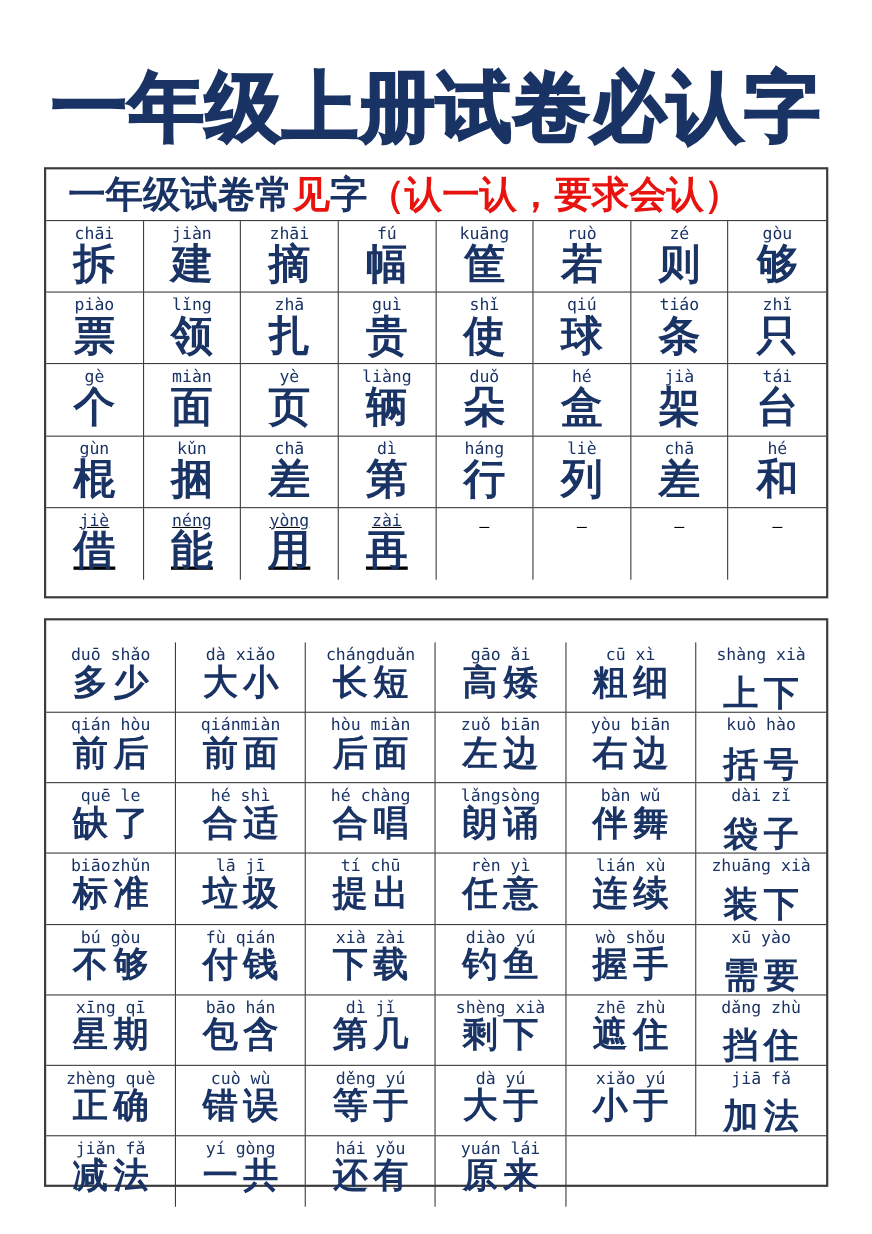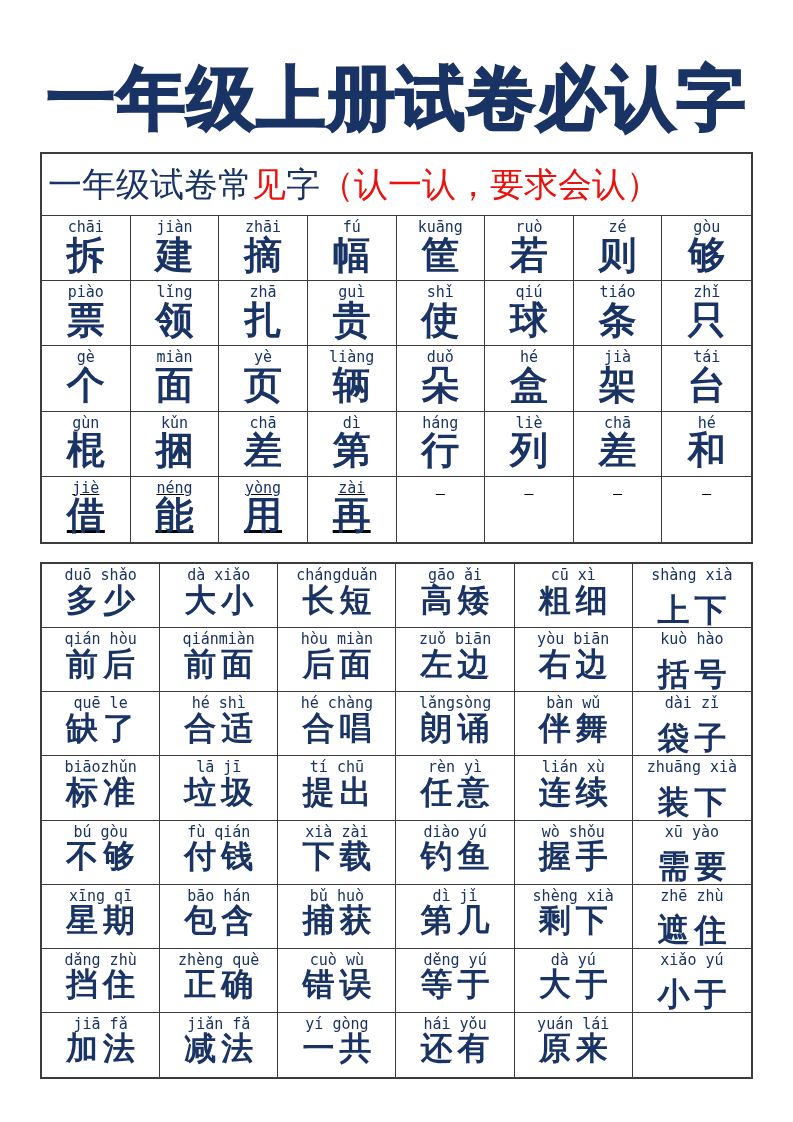--- a/index.html
+++ b/index.html
@@ -29,27 +29,27 @@
   }
 
   .box1 {
     position: absolute;
     left: 40px; top: 152px;
     width: 713px; height: 392px;
     border: 2px solid var(--border);
     background: #fff;
   }
   .box1-header {
-    height: 62px;
+    height: 47px;
     display: flex;
     align-items: center;
-    padding-left: 6px;
+    padding-left: 20px;
     border-bottom: 1px solid var(--border);
     font-size: 34px;
-    font-weight: normal;
+    font-weight: bold;
     white-space: pre;
   }
   .box1-header .navy { color: var(--navy); }
   .box1-header .red { color: var(--red); }
 
   .grid { display: grid; width: 100%; }
   .grid-t1 {
     height: 326px;
     grid-template-columns: repeat(8, 1fr);
     grid-template-rows: repeat(5, 1fr);
@@ -58,20 +58,21 @@
     position: absolute;
     left: 40px; top: 562px;
     width: 713px; height: 517px;
     border: 2px solid var(--border);
     background: #fff;
   }
   .grid-t2 {
     height: 100%;
     grid-template-columns: repeat(6, 1fr);
     grid-template-rows: repeat(8, 1fr);
+    margin-top: 20px;
   }
 
   .cell {
     border-right: 1px solid var(--border);
     border-bottom: 1px solid var(--border);
     display: flex;
     flex-direction: column;
     align-items: center;
     justify-content: flex-start;
     overflow: hidden;
@@ -394,24 +395,20 @@
         </div>
         <div class="cell">
           <div class="pinyin">xīng qī</div>
           <div class="hanzi">星期</div>
         </div>
         <div class="cell">
           <div class="pinyin">bāo hán</div>
           <div class="hanzi">包含</div>
         </div>
         <div class="cell">
-          <div class="pinyin">bǔ huò</div>
-          <div class="hanzi">捕获</div>
-        </div>
-        <div class="cell">
           <div class="pinyin">dì jǐ</div>
           <div class="hanzi">第几</div>
         </div>
         <div class="cell">
           <div class="pinyin">shèng xià</div>
           <div class="hanzi">剩下</div>
         </div>
         <div class="cell">
           <div class="pinyin">zhē zhù</div>
           <div class="hanzi">遮住</div>

